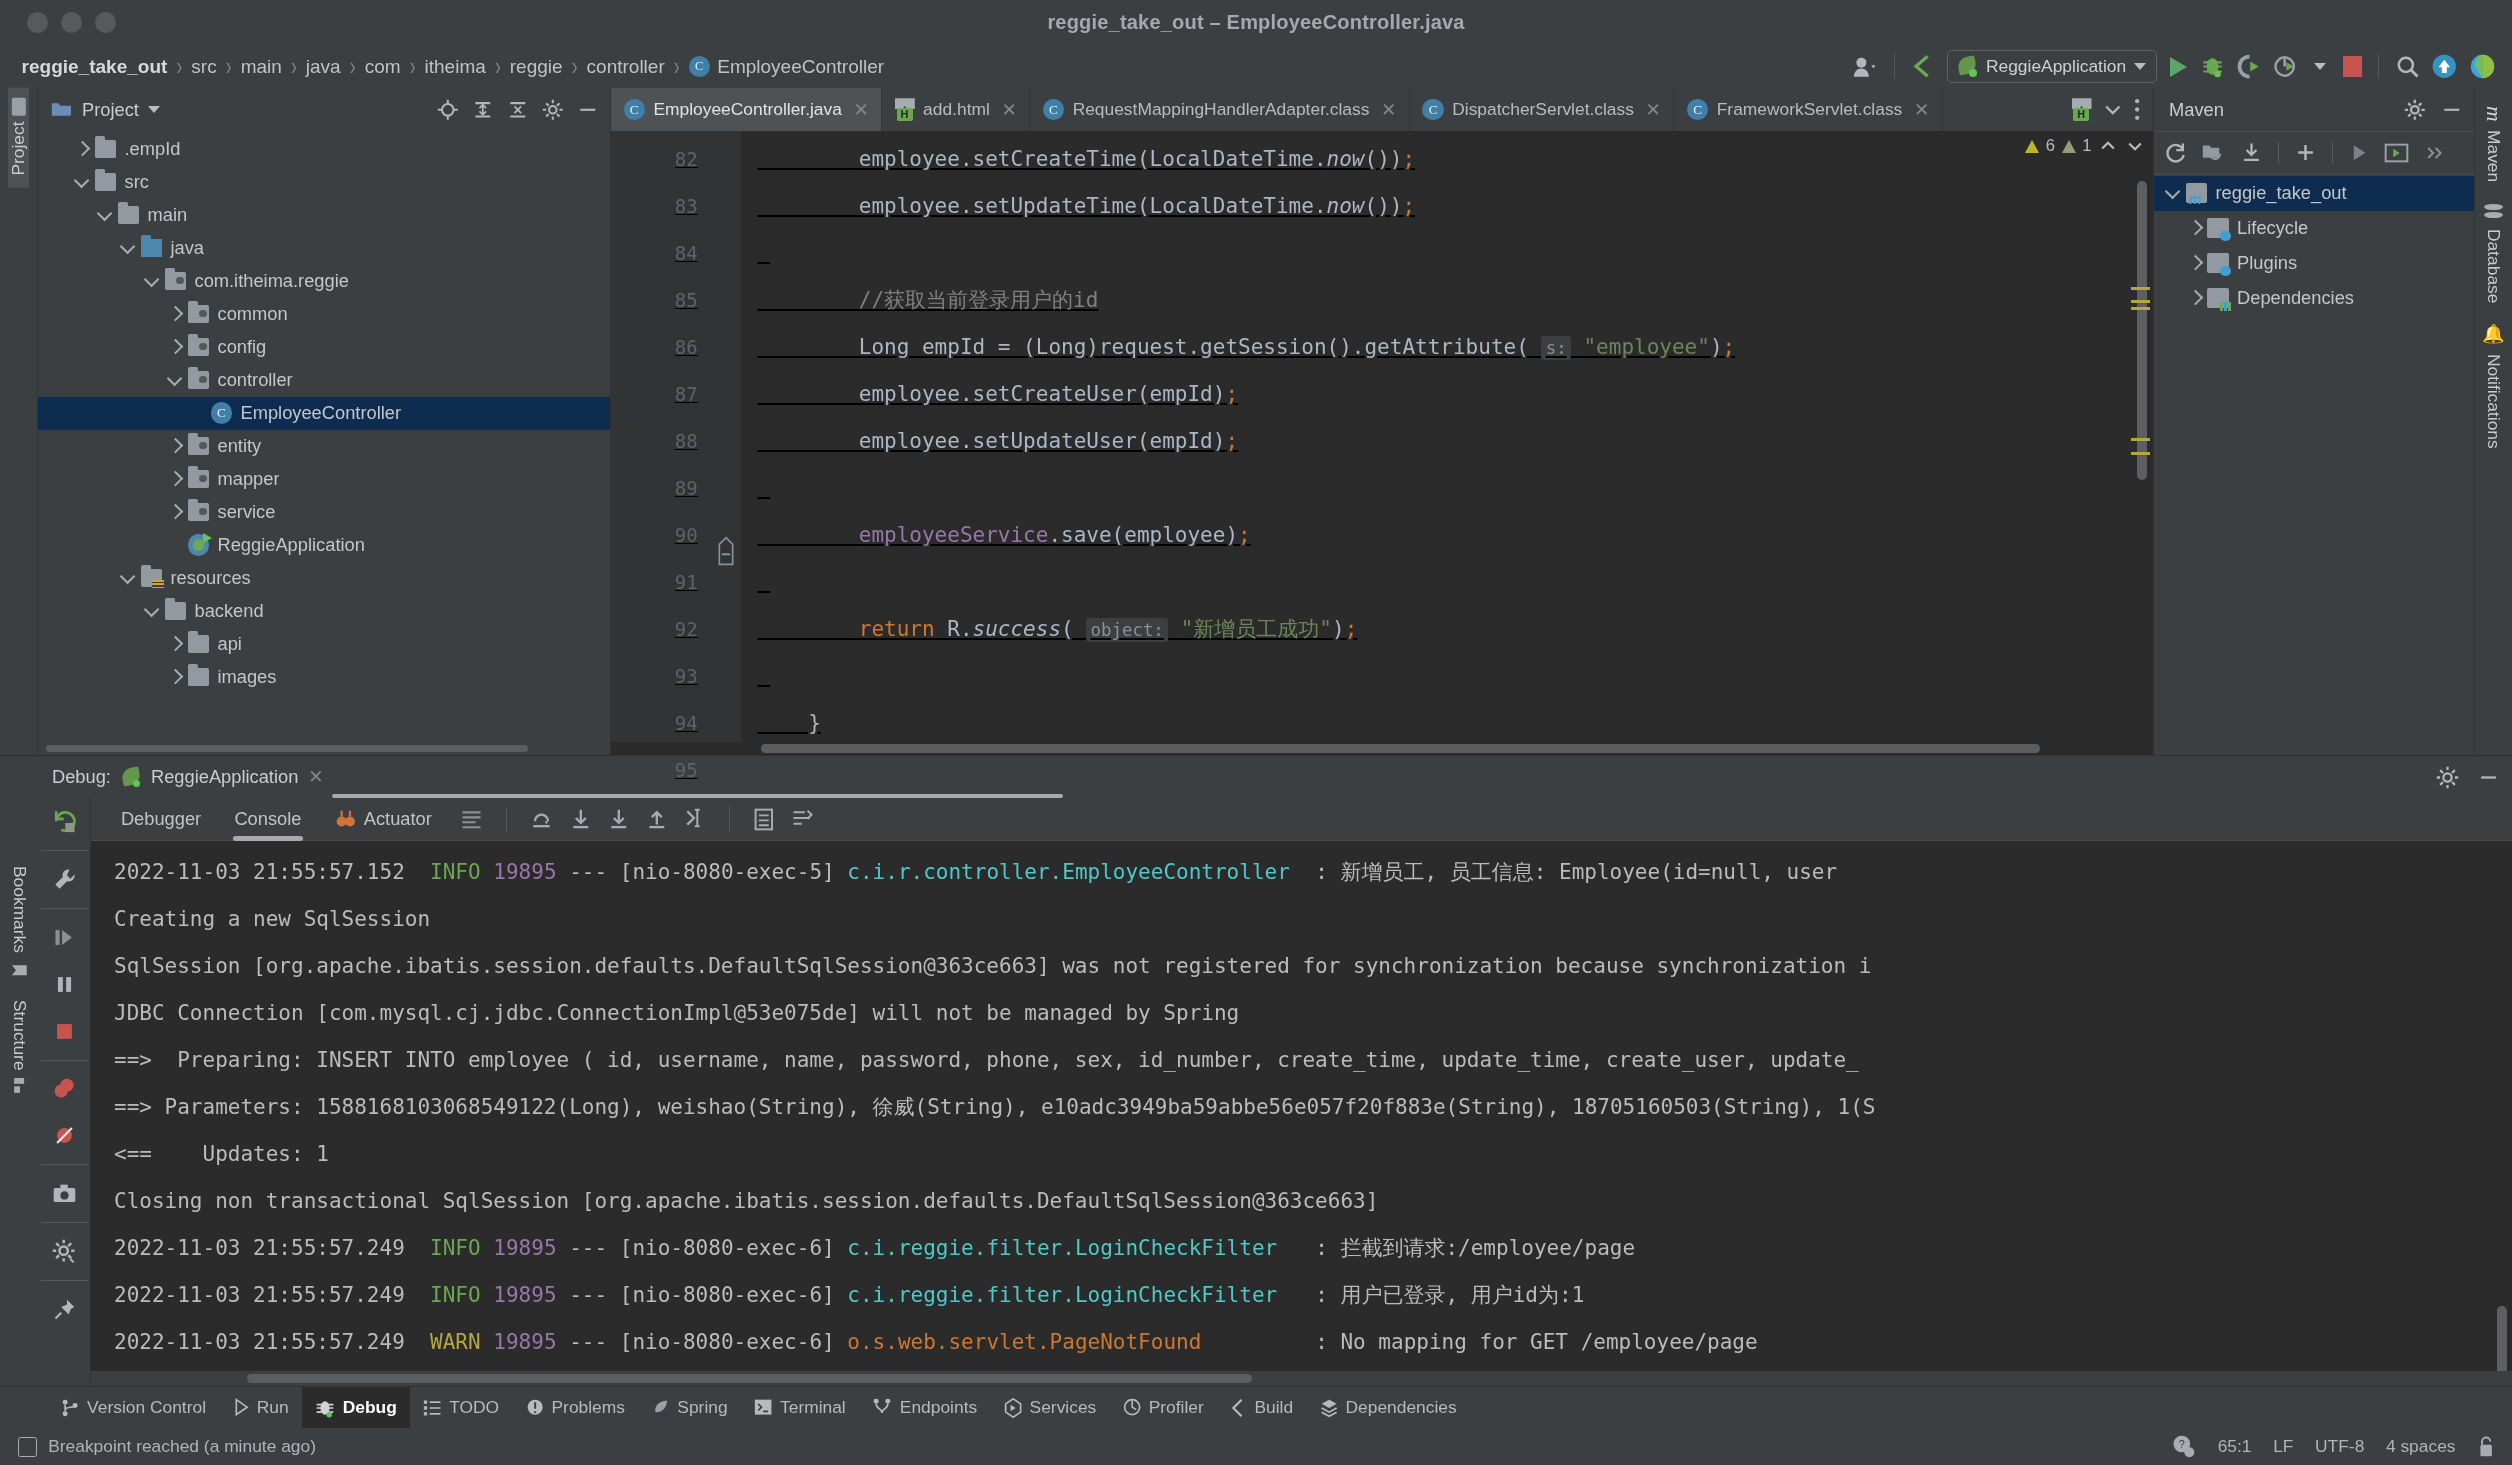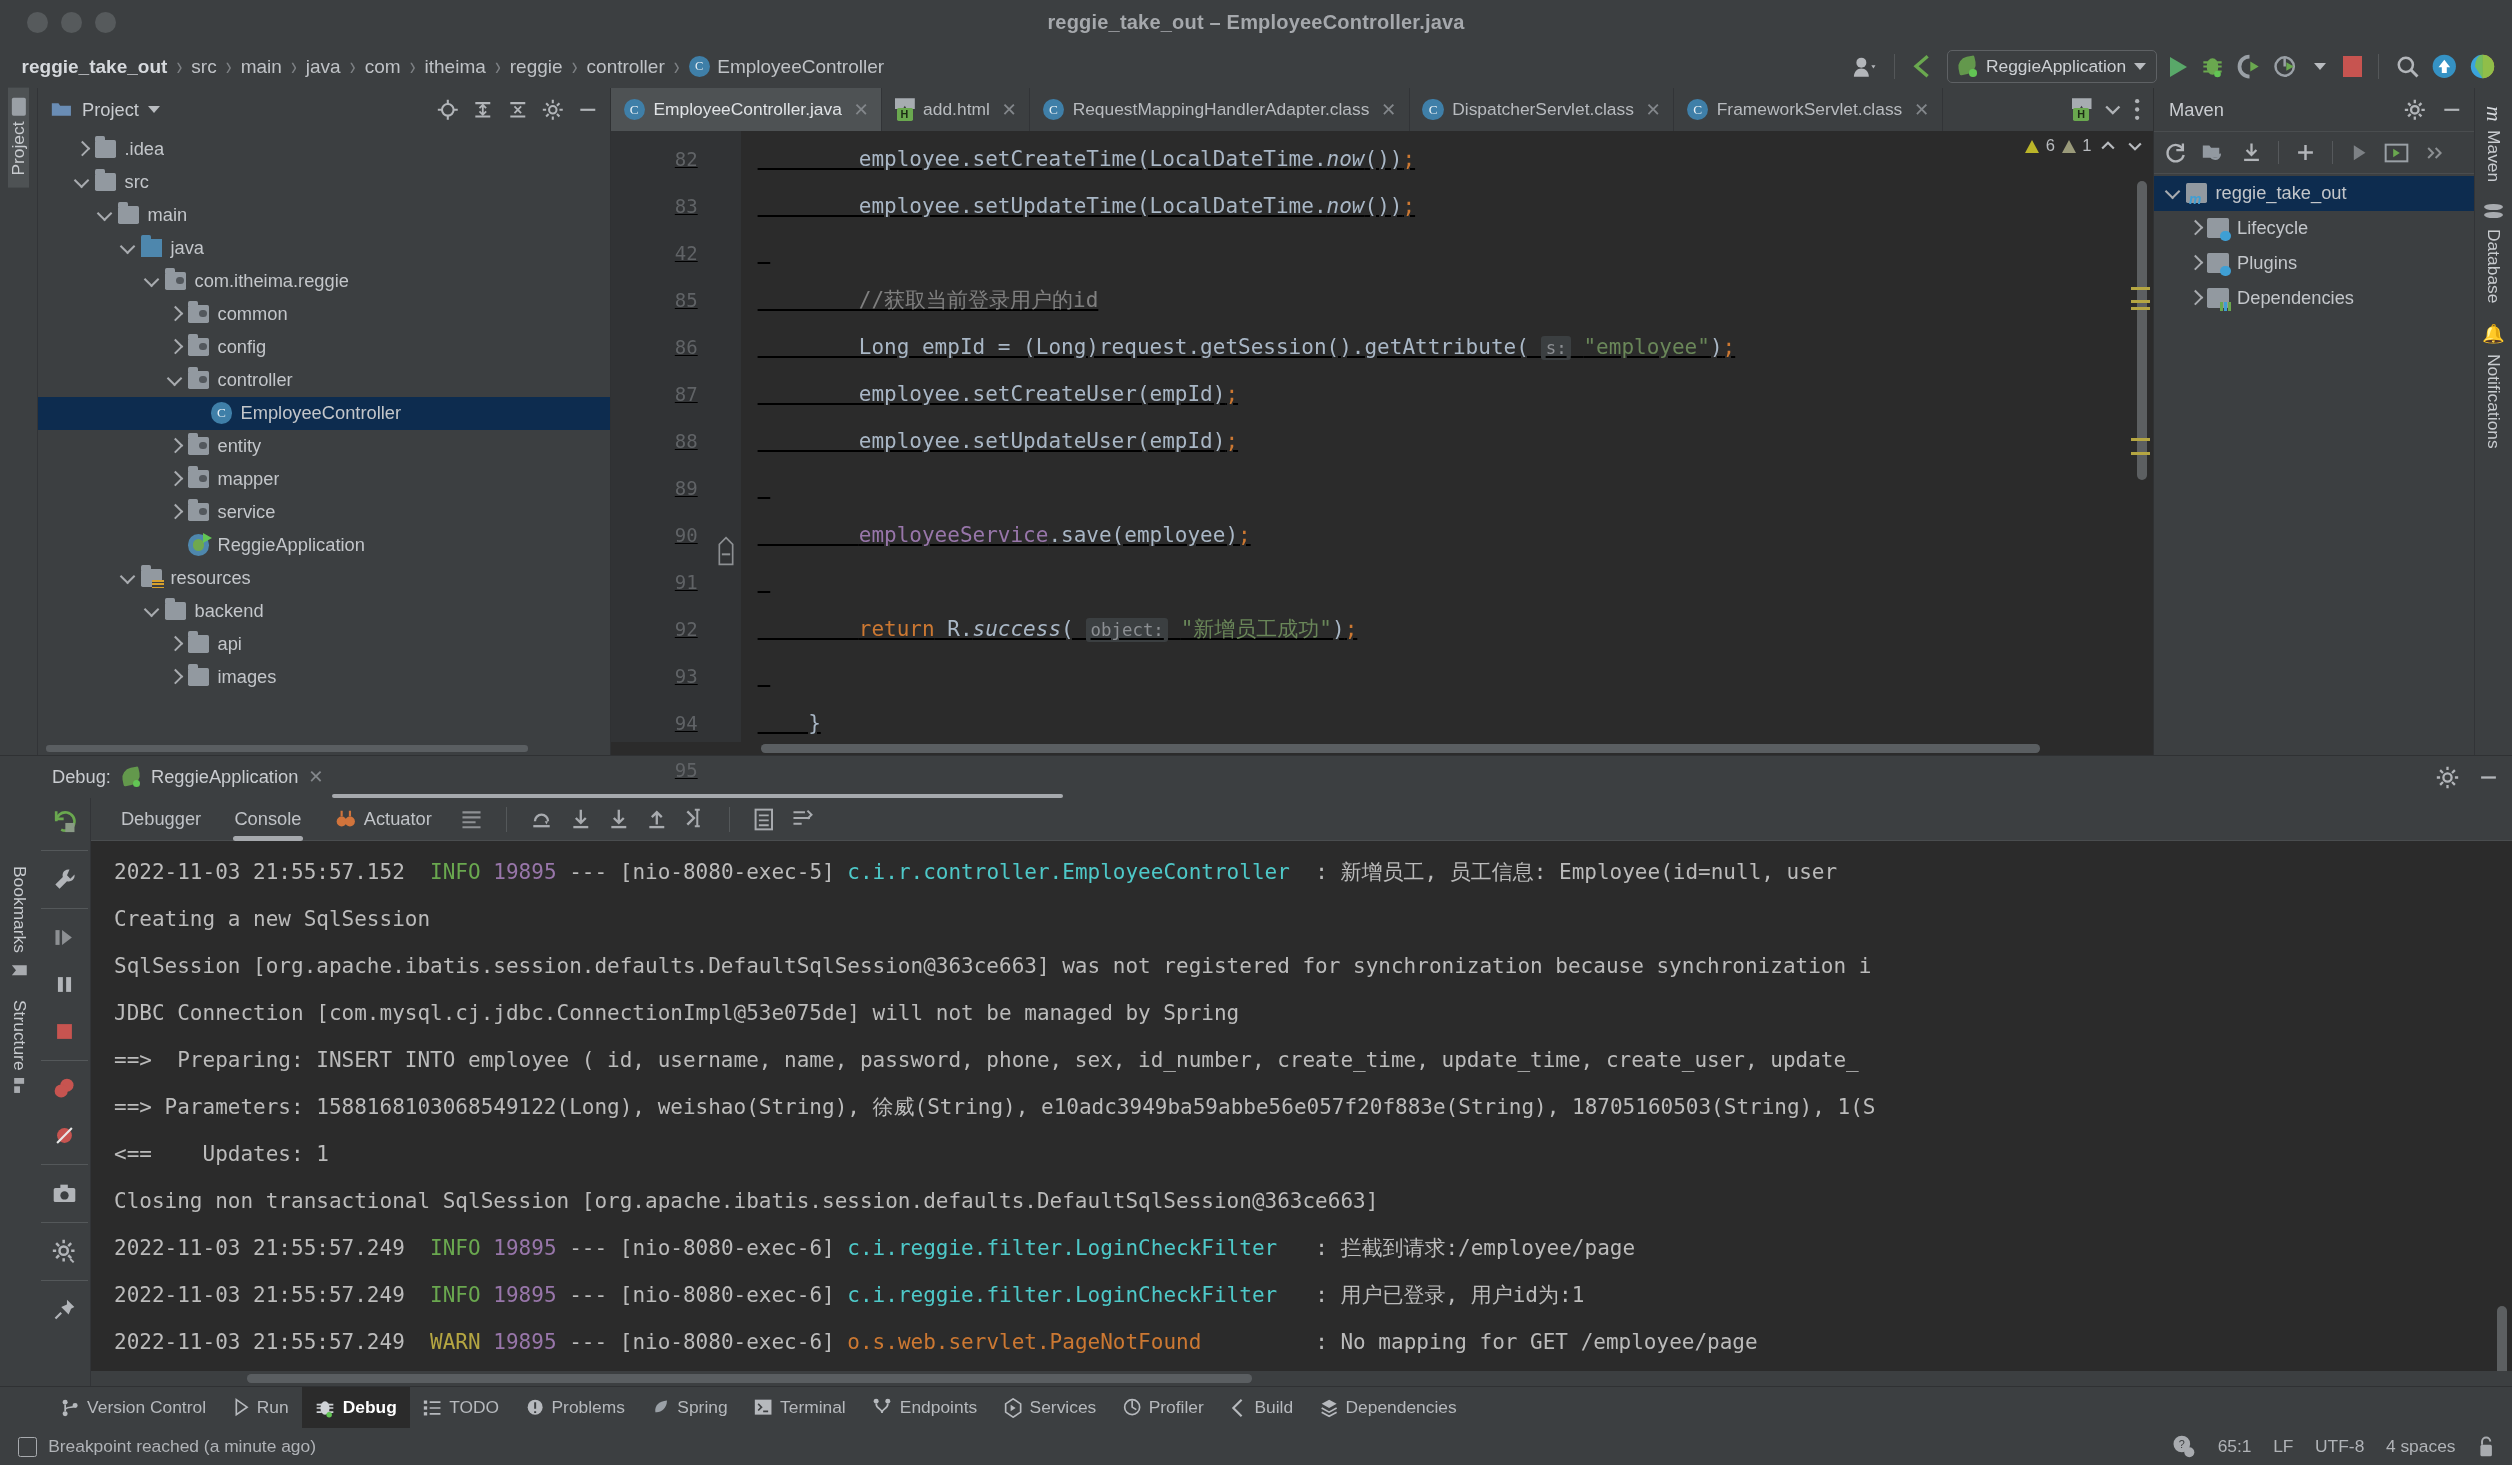--- a/index.html
+++ b/index.html
@@ -560,21 +560,21 @@
                 <path d="M4 13h18" stroke="#b2b5b9" stroke-width="2.6"></path>
               </svg>
           </span>
         </div>
       </div>
       <div class="tree" id="project-tree">
           <div class="trow">
             <span style="display:inline-block;width:35px;flex:none"></span>
             <span class="twist r"></span>
             <span class="fico folder"></span>
-            <span class="tlabel">.idea</span>
+            <span class="tlabel">.empId</span>
           </div>
           <div class="trow">
             <span style="display:inline-block;width:35px;flex:none"></span>
             <span class="twist d"></span>
             <span class="fico folder"></span>
             <span class="tlabel">src</span>
           </div>
           <div class="trow">
             <span style="display:inline-block;width:58px;flex:none"></span>
             <span class="twist d"></span>
@@ -712,21 +712,21 @@
                 <circle cx="5" cy="25" r="2.6" fill="#b0b3b7"></circle>
               </svg>
             </span>
           </div>
         </div>
 
       <div class="editor">
         <div class="gutter" id="gutter">
             <div class="gl">82</div>
             <div class="gl">83</div>
-            <div class="gl">42</div>
+            <div class="gl">84</div>
             <div class="gl">85</div>
             <div class="gl">86</div>
             <div class="gl">87</div>
             <div class="gl">88</div>
             <div class="gl">89</div>
             <div class="gl">90</div>
             <div class="gl">91</div>
             <div class="gl">92</div>
             <div class="gl">93</div>
             <div class="gl">94</div>

